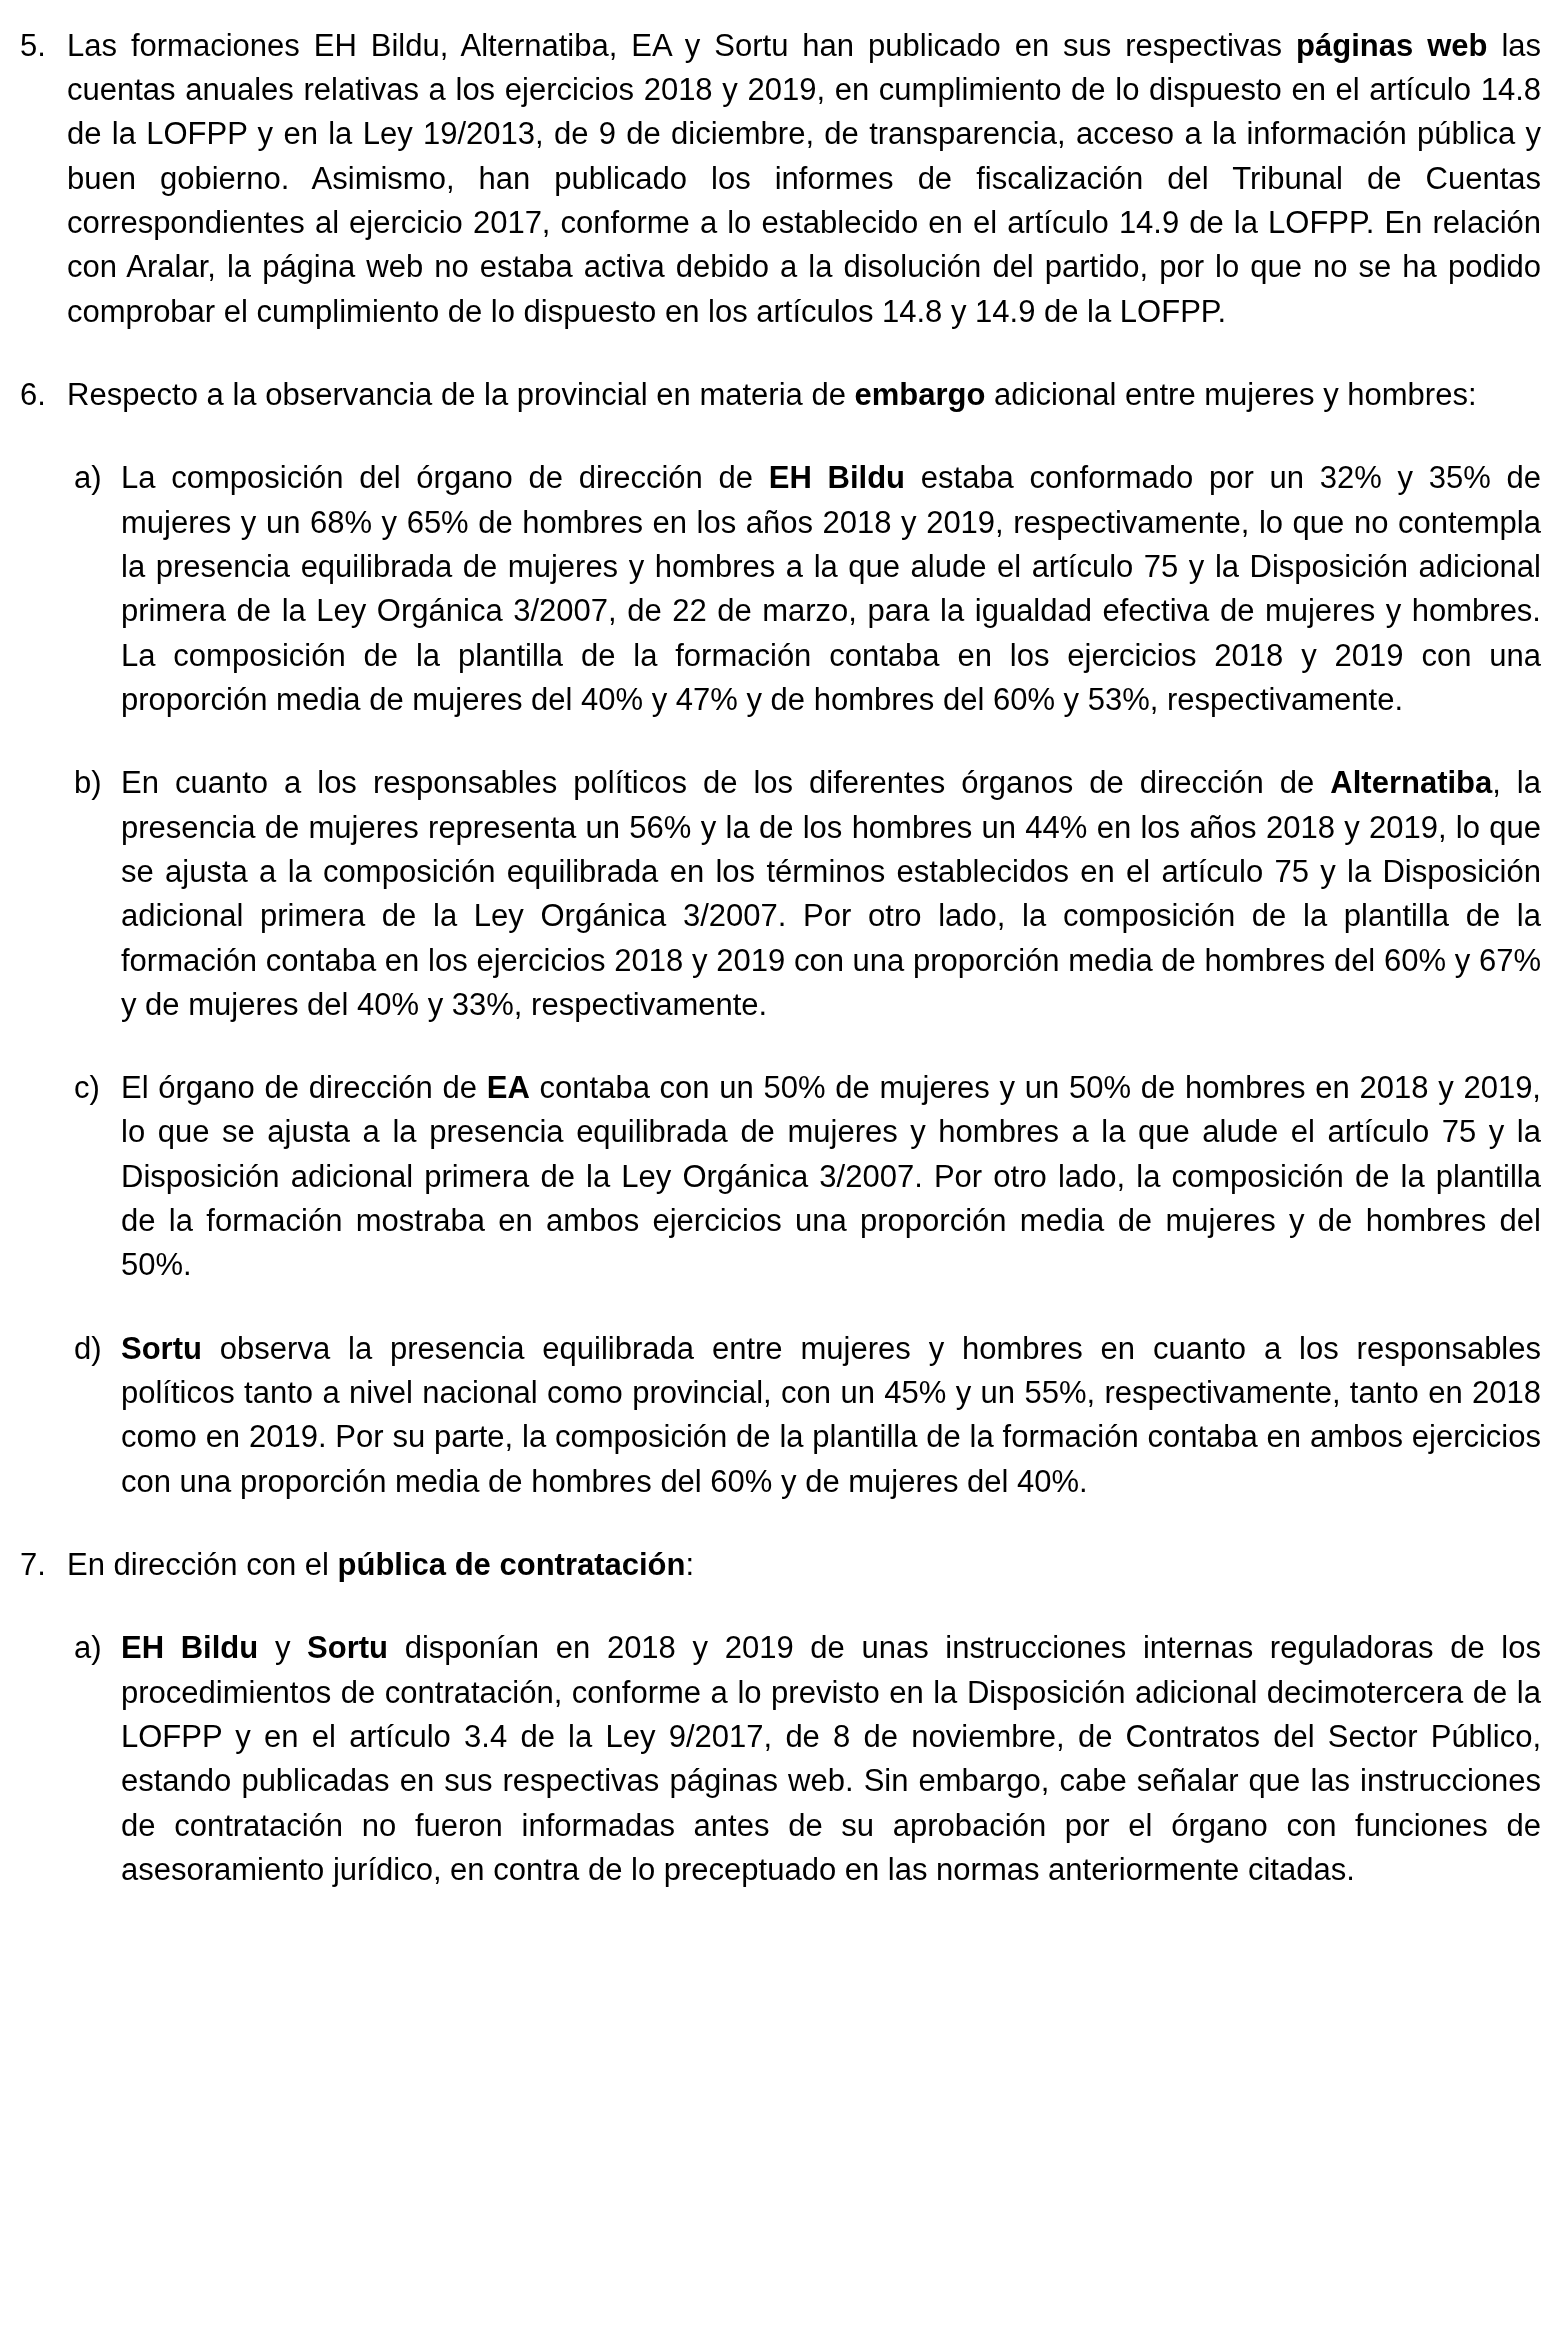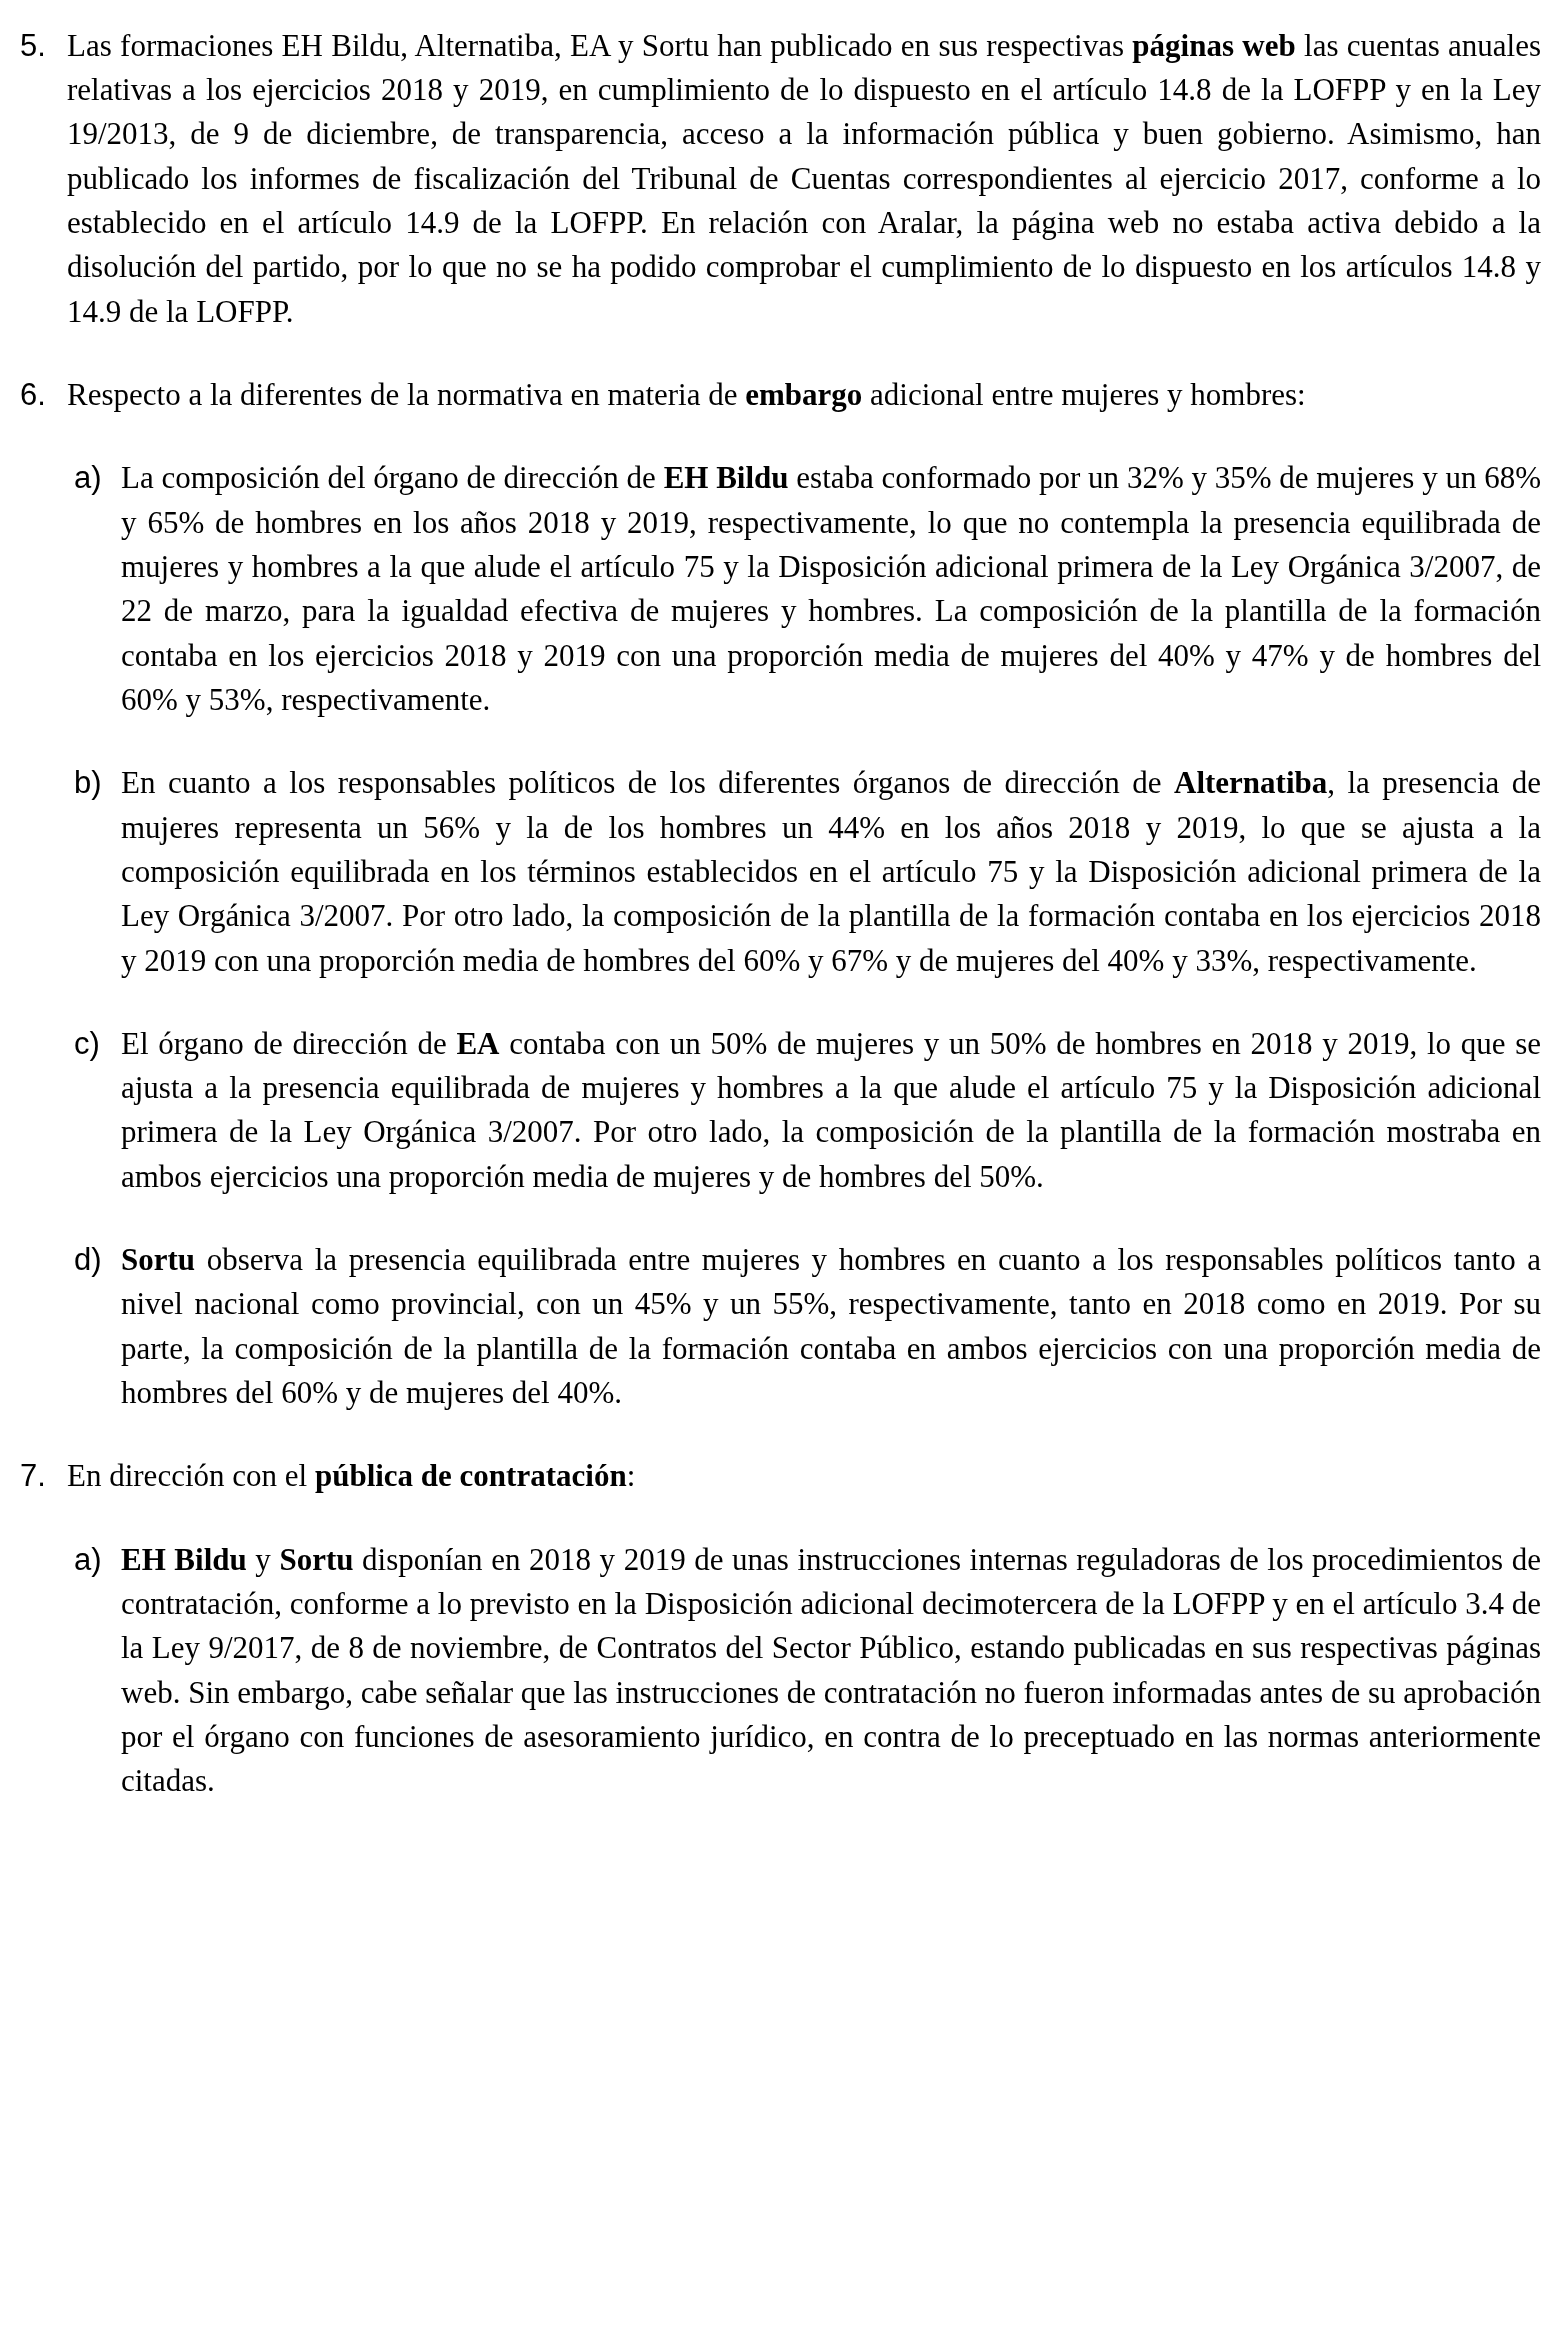--- a/index.html
+++ b/index.html
@@ -27,39 +27,38 @@
   }
   .item.level2 {
     margin-left: 54px;
   }
   .marker {
     flex: 0 0 47px;
   }
   .body-text {
     flex: 1;
     text-align: justify;
-    font-family: Liberation Serif, serif;
   }
   .b {
     font-weight: bold;
   }
 </style>
 </head>
 <body>
 
 <div class="page">
 
   <div class="item level1">
     <div class="marker">5.</div>
     <div class="body-text"><span>Las formaciones EH Bildu, Alternatiba, EA y Sortu han publicado en sus respectivas </span><span class="b">páginas web</span><span> las cuentas anuales relativas a los ejercicios 2018 y 2019, en cumplimiento de lo dispuesto en el artículo 14.8 de la LOFPP y en la Ley 19/2013, de 9 de diciembre, de transparencia, acceso a la información pública y buen gobierno. Asimismo, han publicado los informes de fiscalización del Tribunal de Cuentas correspondientes al ejercicio 2017, conforme a lo establecido en el artículo 14.9 de la LOFPP. En relación con Aralar, la página web no estaba activa debido a la disolución del partido, por lo que no se ha podido comprobar el cumplimiento de lo dispuesto en los artículos 14.8 y 14.9 de la LOFPP.</span></div>
   </div>
 
   <div class="item level1">
     <div class="marker">6.</div>
-    <div class="body-text"><span>Respecto a la diferentes de la normativa en materia de </span><span class="b">embargo</span><span> adicional entre mujeres y hombres:</span></div>
+    <div class="body-text"><span>Respecto a la observancia de la provincial en materia de </span><span class="b">embargo</span><span> adicional entre mujeres y hombres:</span></div>
   </div>
 
   <div class="item level2">
     <div class="marker">a)</div>
     <div class="body-text"><span>La composición del órgano de dirección de </span><span class="b">EH Bildu</span><span> estaba conformado por un 32% y 35% de mujeres y un 68% y 65% de hombres en los años 2018 y 2019, respectivamente, lo que no contempla la presencia equilibrada de mujeres y hombres a la que alude el artículo 75 y la Disposición adicional primera de la Ley Orgánica 3/2007, de 22 de marzo, para la igualdad efectiva de mujeres y hombres. La composición de la plantilla de la formación contaba en los ejercicios 2018 y 2019 con una proporción media de mujeres del 40% y 47% y de hombres del 60% y 53%, respectivamente.</span></div>
   </div>
 
   <div class="item level2">
     <div class="marker">b)</div>
     <div class="body-text"><span>En cuanto a los responsables políticos de los diferentes órganos de dirección de </span><span class="b">Alternatiba</span><span>, la presencia de mujeres representa un 56% y la de los hombres un 44% en los años 2018 y 2019, lo que se ajusta a la composición equilibrada en los términos establecidos en el artículo 75 y la Disposición adicional primera de la Ley Orgánica 3/2007. Por otro lado, la composición de la plantilla de la formación contaba en los ejercicios 2018 y 2019 con una proporción media de hombres del 60% y 67% y de mujeres del 40% y 33%, respectivamente.</span></div>

